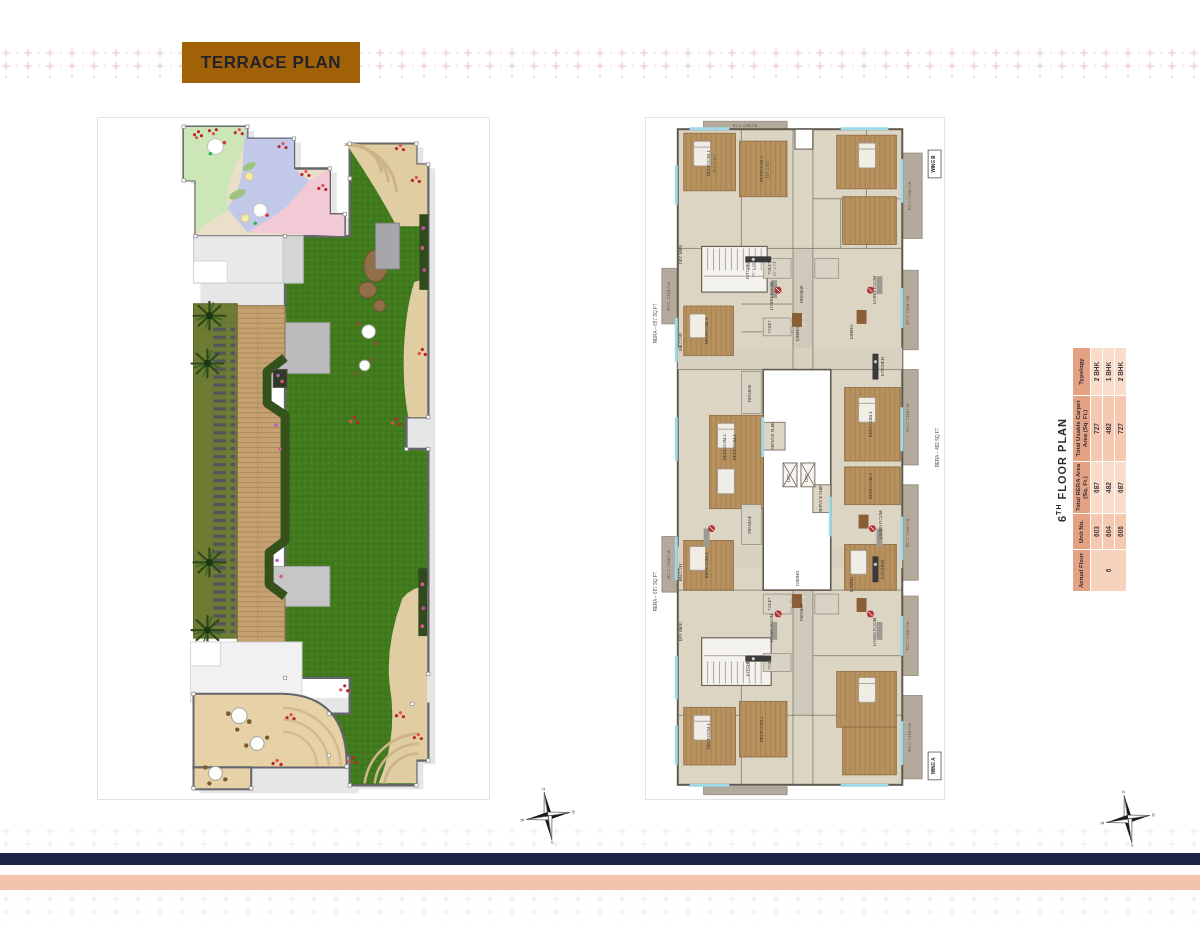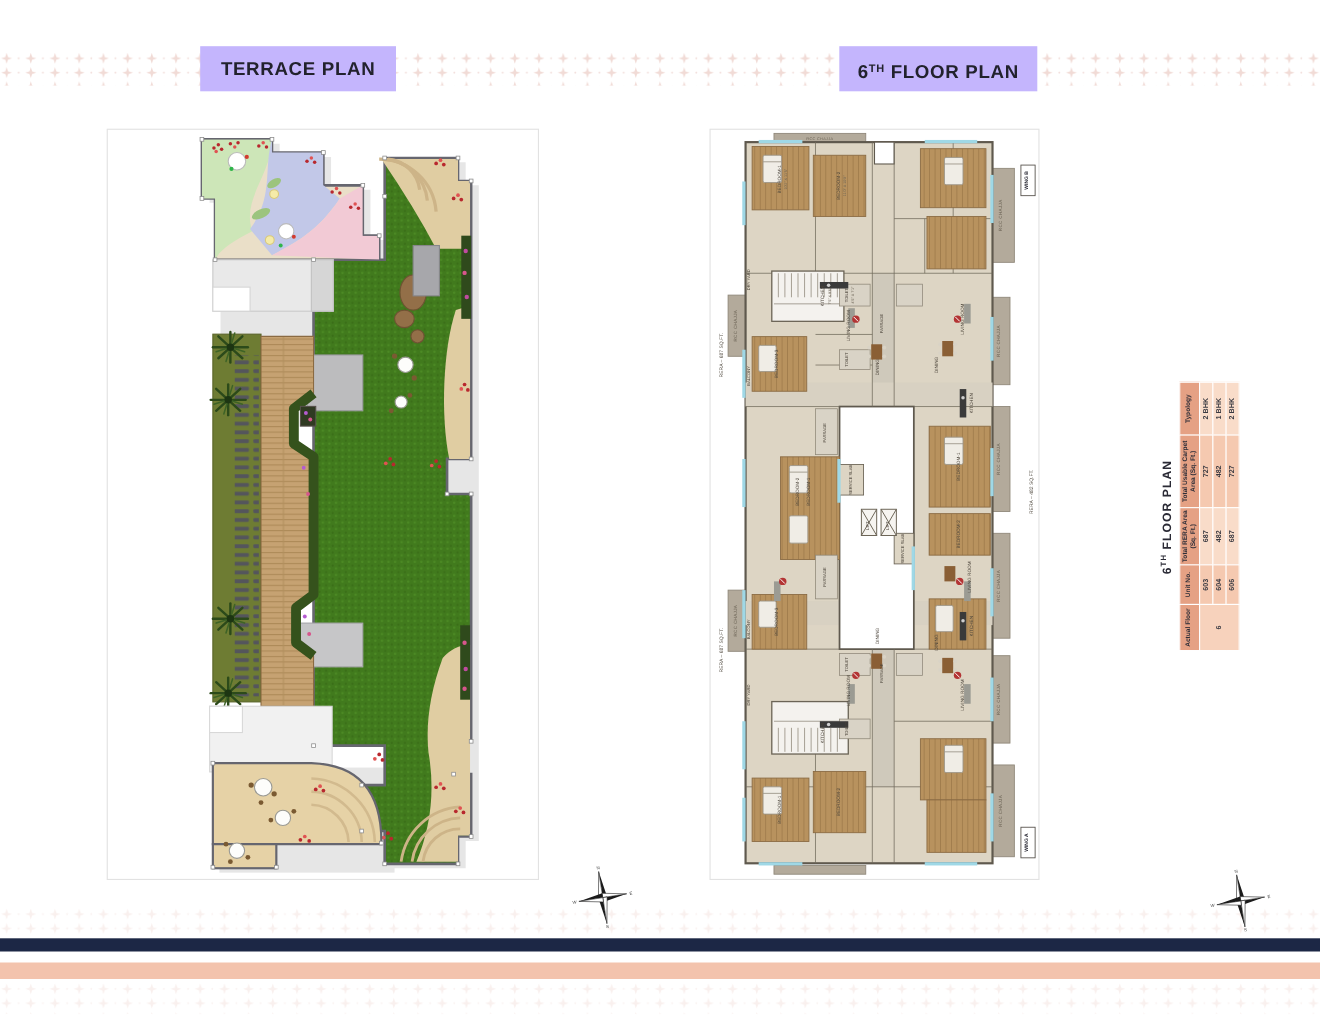--- a/index.html
+++ b/index.html
@@ -1,19 +1,19 @@
 <!DOCTYPE html>
 <html><head>
 <meta charset="utf-8">
 <style>
   html,body{margin:0;padding:0;background:#fff;}
   #page{position:relative;width:1200px;height:933px;background:#fff;overflow:hidden;
         font-family:"Liberation Sans",sans-serif;}
   .band-svg{position:absolute;left:0;pointer-events:none;}
-  .title-box{position:absolute;top:42px;height:41px;background:#c4b5fd;color:#22222d;
+  .title-box{position:absolute;top:42px;height:41px;background:#a16207;color:#22222d;
     font-weight:bold;font-size:17px;line-height:41px;text-align:center;letter-spacing:.6px;}
   .title-box sup{font-size:10px;vertical-align:6px;}
   #title-left{left:182px;width:178px;}
   #title-right{left:763px;width:180px;}
   .panel{position:absolute;top:117px;background:#fff;border:1px solid #e2e2e2;box-sizing:border-box;}
   #panel-terrace{left:97px;width:393px;height:683px;}
   #panel-floor{left:645px;width:300px;height:683px;}
   .panel svg{display:block;}
   
   #unit-table-wrap{position:absolute;left:974px;top:429px;width:244px;height:82px;
@@ -50,23 +50,20 @@
   </svg>
   <svg class="band-svg" style="top:826px;opacity:.4" width="1200" height="24">
     <rect width="1200" height="24" fill="url(#spk)"></rect>
   </svg>
   <svg class="band-svg" style="top:894px;opacity:.4" width="1200" height="28">
     <rect width="1200" height="28" fill="url(#spk)"></rect>
   </svg>
 
   <div class="title-box" id="title-left">
     <span>TERRACE PLAN</span>
-  </div>
-  <div class="title-box" id="title-right">
-    <span>6</span><sup>TH</sup><span> FLOOR PLAN</span>
   </div>
 
   <div class="panel" id="panel-terrace">
     <svg width="391" height="681" viewBox="0 0 393 683">
       <defs>
         <pattern id="grass" width="6" height="6" patternUnits="userSpaceOnUse">
           <rect width="6" height="6" fill="#417A1D"></rect>
           <circle cx="1.5" cy="1.5" r="1" fill="#3A6E18"></circle>
           <circle cx="4.5" cy="4" r="1.1" fill="#4C8A24"></circle>
         </pattern>

